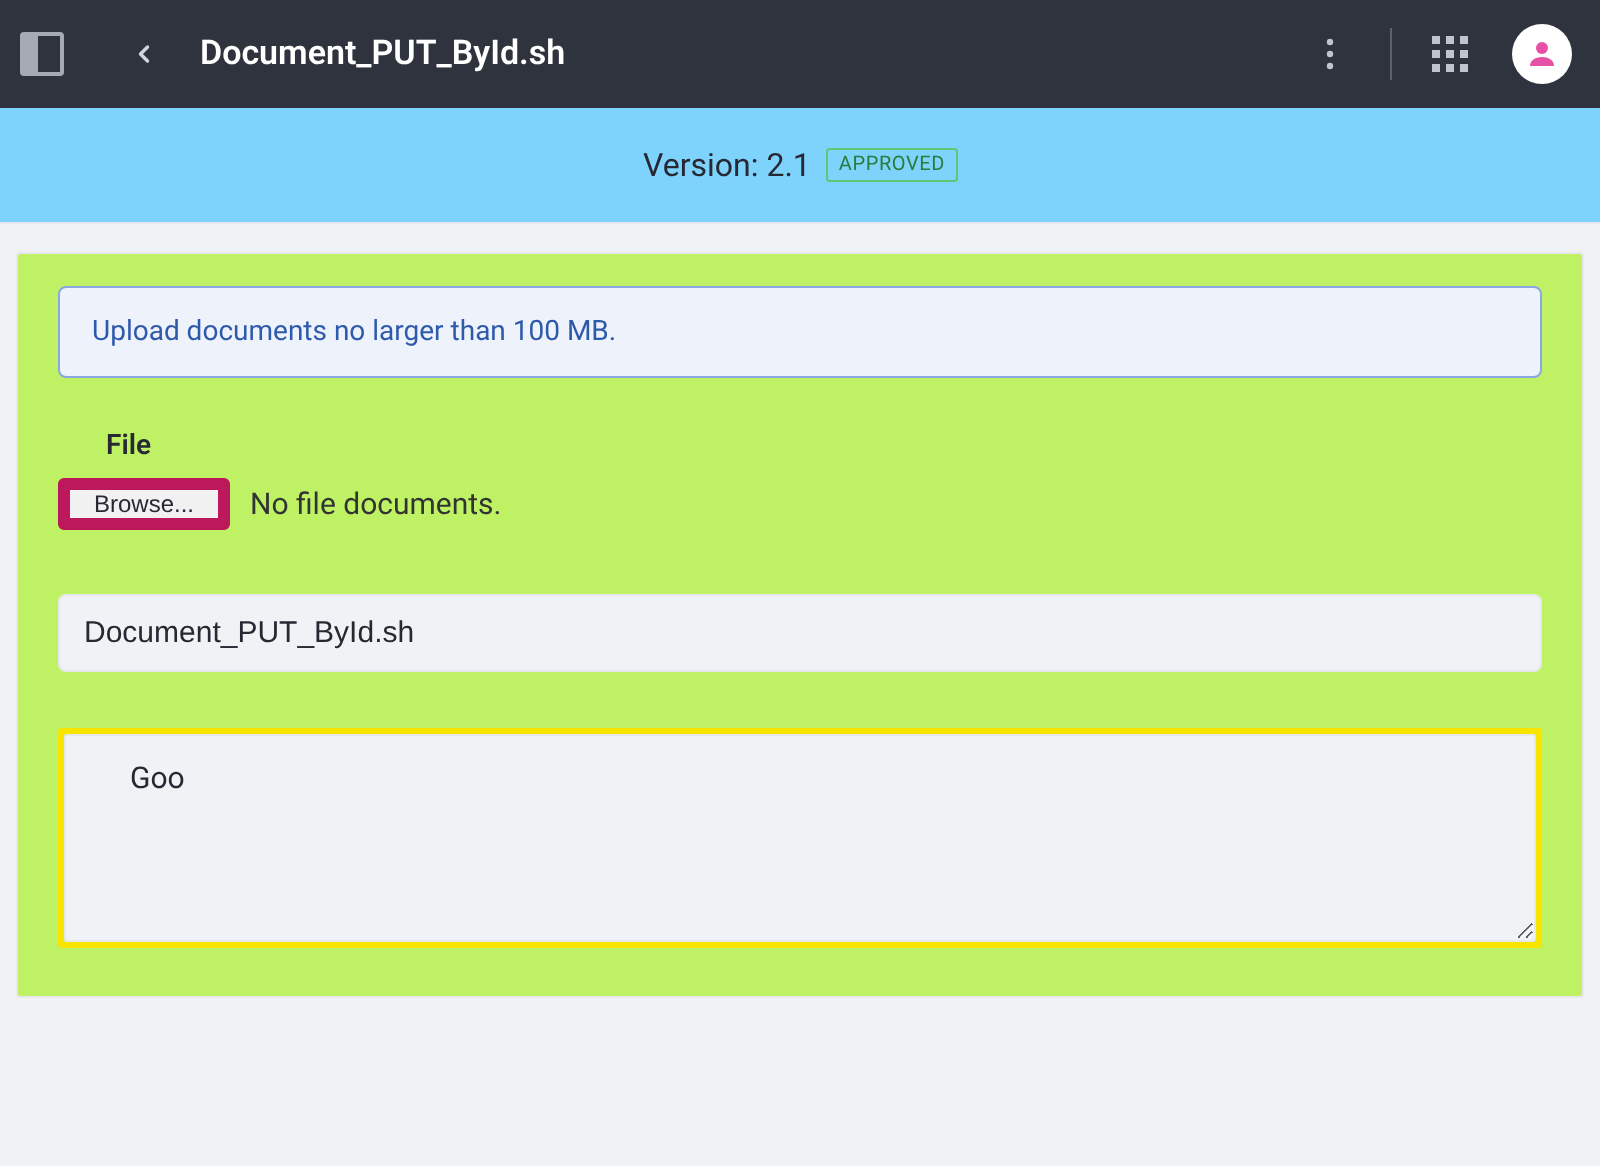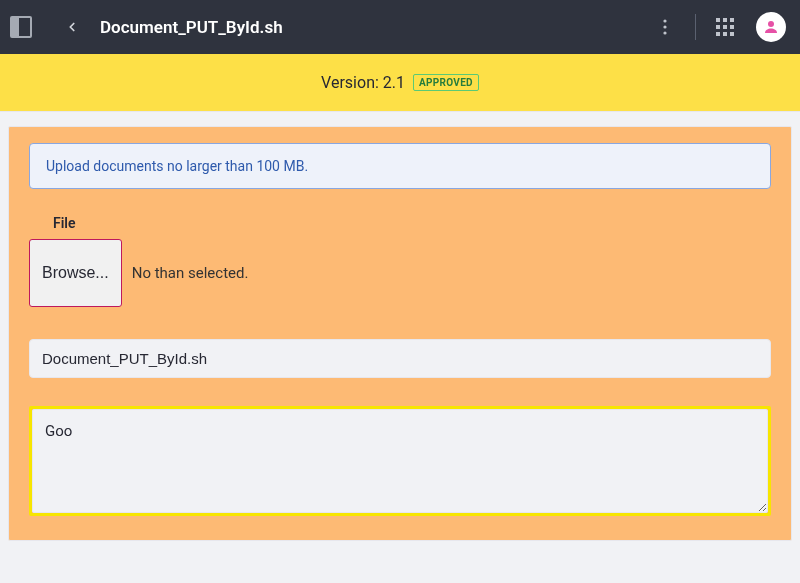--- a/index.html
+++ b/index.html
@@ -53,41 +53,41 @@
       grid-template-rows: repeat(3,4px);
       gap: 3px;
     }
     .apps-icon span { background:#c0c4cc; }
     .avatar {
       width: 30px; height: 30px; border-radius: 50%; background:#fff;
       display:flex; align-items:center; justify-content:center;
       margin-left: 12px;
     }
     .version-bar {
-      background:#fde047;
+      background:#7dd3fc;
       height: 58px;
       display:flex;
       align-items:center;
       justify-content:center;
       gap: 8px;
       border-bottom: 1px solid #e7e7ed;
     }
     .version-text { font-size: 16px; color:#272833; }
     .badge {
       font-size: 10px;
-      font-weight: 700;
+      font-weight: 400;
       letter-spacing: 0.3px;
       color: #287d3c;
       border: 1px solid #5aca75;
       border-radius: 2px;
       padding: 2px 5px;
       text-transform: uppercase;
     }
     .form-card {
-      background:#fdba74;
+      background:#bef264;
       margin: 14px 8px 0 8px;
       padding: 16px 20px 24px 20px;
       border: 1px solid #e7e7ed;
       border-radius: 2px;
     }
     .alert {
       background:#eef2fa;
       border:1px solid #89a7e0;
       border-radius:4px;
       color:#2e5aac;
@@ -100,24 +100,24 @@
       font-weight:600;
       color:#272833;
       margin-bottom: 8px;
       display:block;
       margin-left:24px;
     }
     .req { color:#da1414; margin-left:2px; }
     .file-row { display:flex; align-items:center; gap:10px; margin-bottom: 32px;}
     .browse-btn {
       background:#f1f1f1;
-      border:1px solid #be185d;
+      border:6px solid #be185d;
       border-radius:3px;
-      padding: 24px 12px;
-      font-size:16px;
+      padding: 0 12px;
+      font-size:12px;
       cursor:pointer;
       color:#272833;
     }
     .file-status { font-size:15px; color:#333; }
     .text-input {
       width:100%;
       background:#f1f2f5;
       border:1px solid #e7e7ed;
       border-radius:4px;
       padding: 10px 12px;
@@ -128,21 +128,21 @@
     }
     .textarea-wrap {
       border: 3px solid #f7e500;
       border-radius: 2px;
     }
     .textarea {
       width:100%;
       background:#f1f2f5;
       border:1px solid #e7e7ed;
       border-radius:2px;
-      padding: 12px 12px;
+      padding: 12px 32px;
       font-size:15px;
       color:#272833;
       outline:none;
       height: 104px;
       resize: both;
       font-family: inherit;
       display:block;
     }
   </style>
 </head>
@@ -187,21 +187,21 @@
   <span class="version-text">Version: 2.1</span>
   <span class="badge">APPROVED</span>
 </div>
 
 <div class="form-card">
   <div class="alert">Upload documents no larger than 100 MB.</div>
 
   <label class="field-label">File</label>
   <div class="file-row">
     <button class="browse-btn">Browse...</button>
-    <span class="file-status">No than selected.</span>
+    <span class="file-status">No file documents.</span>
   </div>
 
   <input class="text-input" type="text" value="Document_PUT_ById.sh" style="">
 
   <div class="textarea-wrap">
     <textarea class="textarea" style="">Goo</textarea>
   </div>
 </div>
 
 </body></html>

